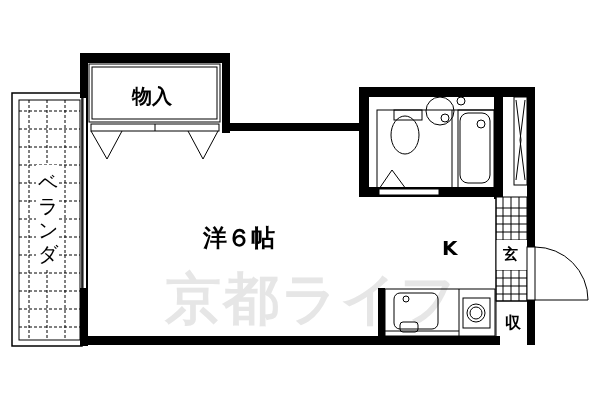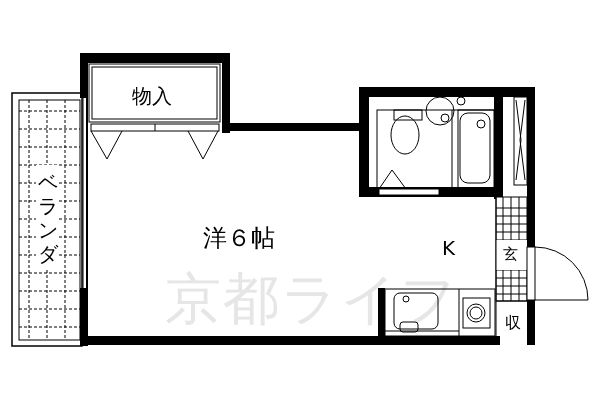--- a/index.html
+++ b/index.html
@@ -1,19 +1,19 @@
 <!DOCTYPE html>
 <html><head>
 <meta charset="utf-8">
 <style>
   html, body { margin:0; padding:0; background:#fff; }
   body { width:600px; height:400px; position:relative; overflow:hidden; font-family:"DejaVu Sans", sans-serif; }
   #plan { position:absolute; left:0; top:0; width:600px; height:400px; }
-  .lbl { position:absolute; color:#000; font-family:"DejaVu Sans", sans-serif; white-space:nowrap; }
-  .watermark { position:absolute; left:165px; top:262px; font-size:56px; font-weight:normal; color:#e6e6e6; letter-spacing:2px; font-family:"DejaVu Sans", sans-serif; }
+  .lbl { position:absolute; color:#000; font-family:"DejaVu Sans", sans-serif; white-space:nowrap;font-weight:bold; }
+  .watermark { position:absolute; left:165px; top:262px; font-size:56px; font-weight:bold; color:#e6e6e6; letter-spacing:2px; font-family:"DejaVu Sans", sans-serif; }
 </style>
 </head>
 <body>
 
 <div class="watermark">京都ライフ</div>
 
 <svg id="plan" viewBox="0 0 600 400" xmlns="http://www.w3.org/2000/svg">
 
   <g>
     <rect x="12" y="93" width="70" height="253" fill="none" stroke="#000" stroke-width="1.5"></rect>

